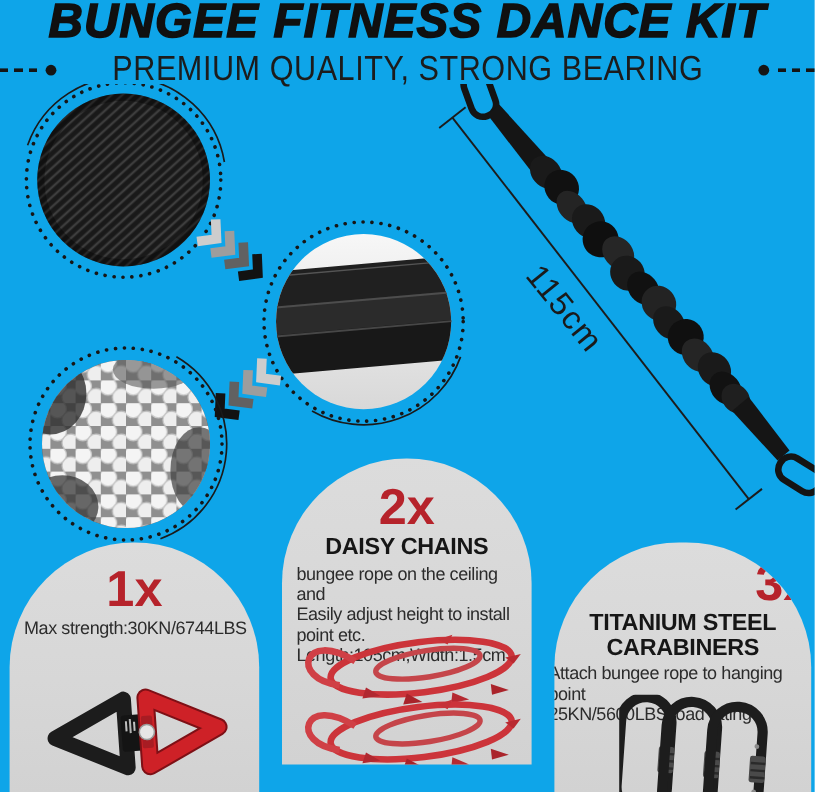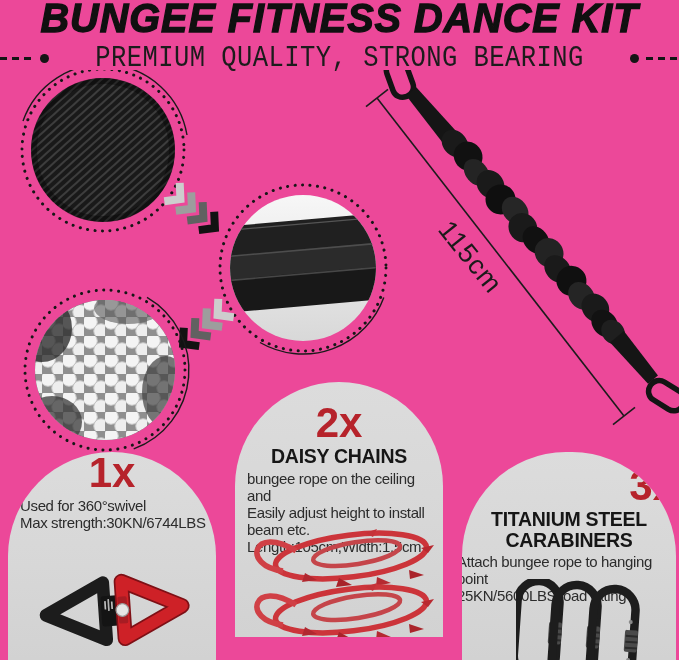--- a/index.html
+++ b/index.html
@@ -1,40 +1,40 @@
 <!DOCTYPE html>
 <html style="--red: #b6232b;"><head>
 <meta charset="utf-8">
 <style>
   html,body{margin:0;padding:0;background:#fff;}
-  .stage{position:relative;width:679px;height:660px;background:#ec4899;overflow:hidden;
+  .stage{position:relative;width:679px;height:660px;background:#0ea5e9;overflow:hidden;
          font-family:"Liberation Sans",sans-serif;color:#141414;}
   
   .title{position:absolute;top:-4px;left:0;width:679px;text-align:center;margin:0;
          font-size:40px;font-weight:700;font-style:italic;letter-spacing:1px;
          color:#101010;-webkit-text-stroke:1.3px #101010;transform:scaleX(0.99);}
   .subtitle-row{position:absolute;top:42px;left:0;width:679px;height:32px;
-                display:flex;align-items:center;font-family:Liberation Mono, monospace;}
+                display:flex;align-items:center;}
   .dash{flex:1;height:3px;
         background:repeating-linear-gradient(90deg,#151515 0 7px,transparent 7px 12px);}
   .dot{width:9px;height:9px;border-radius:50%;background:#151515;margin:0 7px;flex:none;}
   .subtitle{flex:none;display:inline-block;font-size:29px;font-weight:400;
             color:#1c1c1c;letter-spacing:0.5px;transform:scaleX(0.88);margin:0 6px;white-space:nowrap;}
   
   .hero{position:absolute;top:70px;left:0;}
   .hero text{font-family:"Liberation Sans",sans-serif;}
   
   .panel{position:absolute;border-radius:104px 104px 0 0;overflow:hidden;
          background:linear-gradient(180deg,#dcdcdc 0%,#d7d7d7 55%,#d2d2d2 100%);}
   .p1{left:8px;top:452px;width:208px;height:208px;}
   .p2{left:235px;top:382px;width:208px;height:255px;}
   .p3{left:462px;top:452px;width:214px;height:208px;}
   .qty{text-align:center;font-size:42px;font-weight:700;line-height:1;
        color:var(--red,#b6232b);margin:0;}
-  .p1 .qty{}
+  .p1 .qty{margin-top:18px;}
   .p2 .qty{margin-top:20px;}
   .p3 .qty{margin-top:13px;text-align:right;}
   .ptitle{text-align:center;font-size:19.5px;font-weight:700;color:#161616;
           letter-spacing:-0.3px;line-height:1.07;margin-top:2px;}
   .pdesc{font-size:15px;letter-spacing:-0.35px;color:#2c2c2c;line-height:1.13;
          margin:4px 6px 0 12px;}
   .p3 .pdesc{margin:3px -9px 0 -5px;}
   .pimg{position:absolute;}
   .img-swivel{left:26px;top:119px;}
   .img-daisy{left:8px;top:144px;}
@@ -156,21 +156,20 @@
         <ellipse cx="316" cy="0" rx="13" ry="11" fill="#1f1f1f"></ellipse>
       </g>
       <path d="M322,-9 L378,-6.5 L378,6.5 L322,9 Z" fill="#151515"></path>
       <rect x="380" y="-10.5" width="38" height="21" rx="10" fill="none" stroke="#141414" stroke-width="5.5" transform="rotate(-18 399 0)"></rect>
     </g>
   </svg>
 
   <section class="panel p1">
     <div class="qty">1x</div>
     <div class="pdesc">
-      <div>Used for 360°swivel</div>
       <div>Max strength:30KN/6744LBS</div>
     </div>
     <svg class="pimg img-swivel" width="160" height="80" viewBox="0 0 190 95">
       <g transform="rotate(-4 95 47)">
         <path d="M14,47 L84,13 L84,81 Z" fill="none" stroke="#1c1c1c" stroke-width="15" stroke-linejoin="round"></path>
         <rect x="80" y="29" width="22" height="36" rx="3" fill="#141414"></rect>
         <rect x="84" y="35" width="2" height="10" fill="#ddd" opacity="0.85"></rect>
         <rect x="88" y="33" width="2" height="14" fill="#cfcfcf" opacity="0.85"></rect>
         <rect x="92" y="36" width="2" height="9" fill="#ddd" opacity="0.85"></rect>
         <path d="M176,47 L106,13 L106,81 Z" fill="none" stroke="#7e1016" stroke-width="18" stroke-linejoin="round"></path>
@@ -180,21 +179,21 @@
       </g>
     </svg>
   </section>
 
   <section class="panel p2">
     <div class="qty">2x</div>
     <div class="ptitle">DAISY CHAINS</div>
     <div class="pdesc">
       <div>bungee rope on the ceiling and</div>
       <div>Easily adjust height to install</div>
-      <div>beam etc.</div>
+      <div>point etc.</div>
       <div>Length:105cm,Width:1.5cm</div>
     </div>
     <svg class="pimg img-daisy" width="196" height="112" viewBox="0 0 196 112">
       <g>
         <g transform="translate(108,30)">
           <ellipse rx="76" ry="21" fill="none" stroke="#cc343a" stroke-width="5.5" transform="rotate(-7)"></ellipse>
           <ellipse cx="6" cy="-2" rx="44" ry="11" fill="none" stroke="#c5454a" stroke-width="4.5" transform="rotate(-9)"></ellipse>
           <path d="M-55,-5 C-98,-32 -110,10 -68,15" fill="none" stroke="#d04046" stroke-width="5.5"></path>
           <path d="M58,14 l15,5 l-14,4 z" fill="#aa242b"></path>
           <path d="M26,21 l14,6 l-15,3 z" fill="#b52a31"></path>

